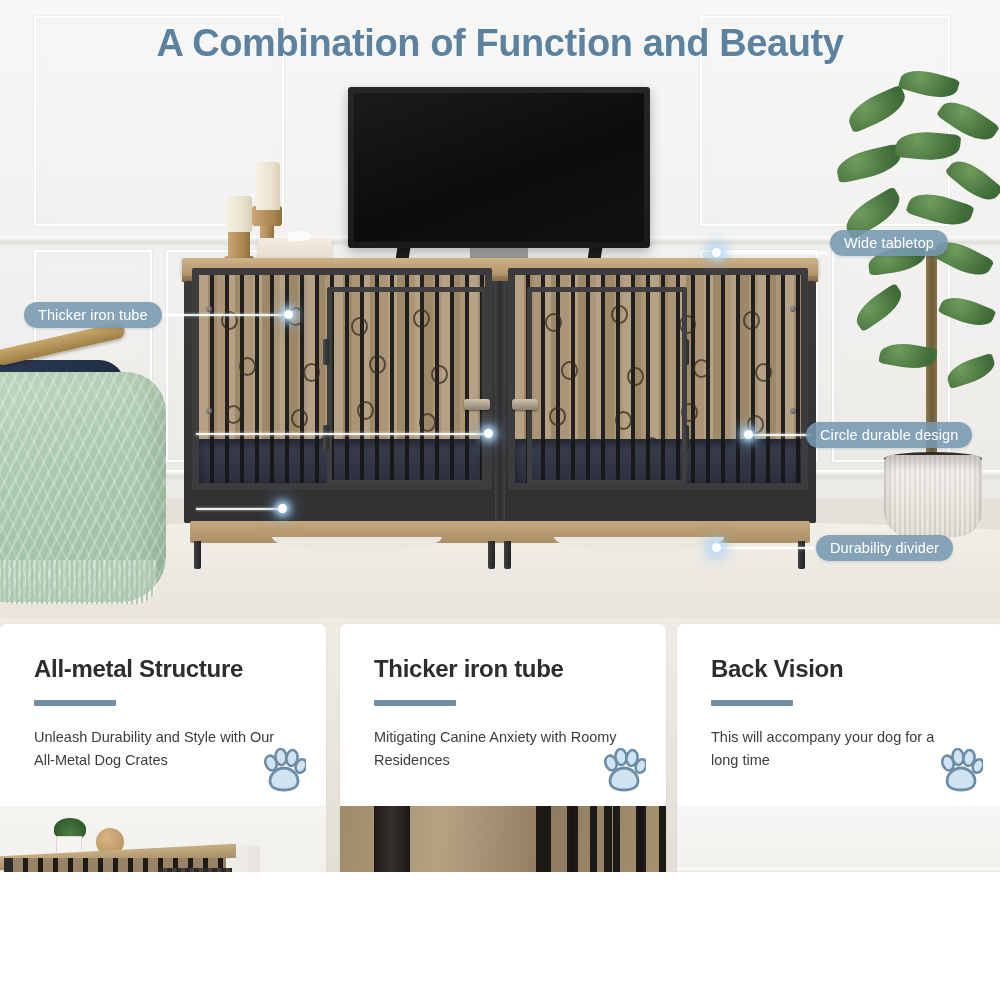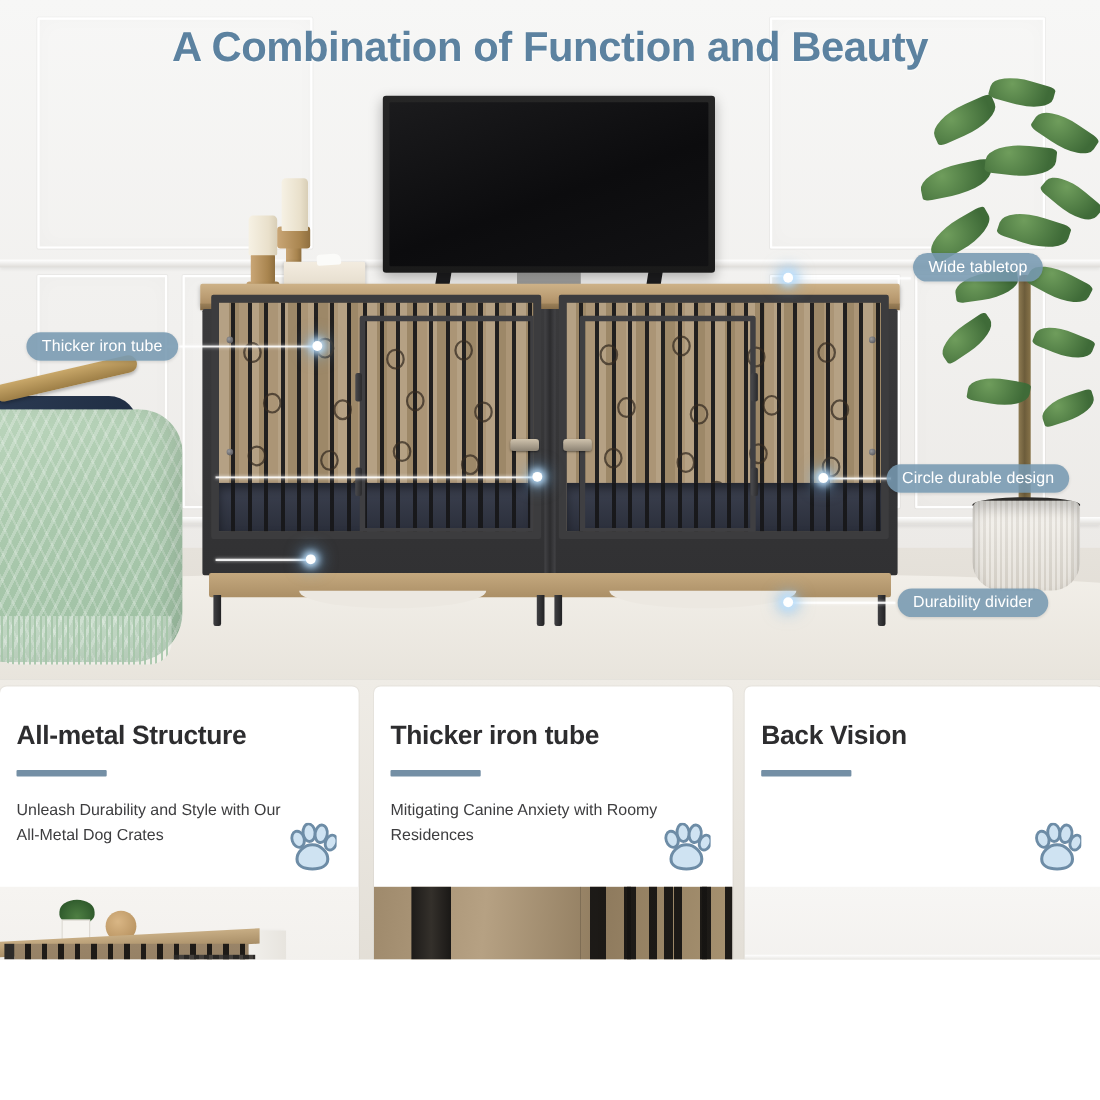--- a/index.html
+++ b/index.html
@@ -308,21 +308,21 @@
     width: 326px; height: 376px;
     background: #ffffff;
     border-radius: 6px;
     overflow: hidden;
     box-shadow: 0 0 0 1px rgba(0,0,0,.03);
   }
   .card:nth-of-type(1) { left: 3px; }
   .card:nth-of-type(2) { left: 340px; }
   .card:nth-of-type(3) { left: 677px; }
 
-  .card-head { position: relative; padding: 32px 26px 0 15px; height: 182px; }
+  .card-head { position: relative; padding: 32px 26px 0 34px; height: 182px; }
   .card-title {
     font-size: 24px; font-weight: bold; color: #2d2d2f;
     letter-spacing: -.3px; line-height: 1.1;
   }
   .card-rule {
     width: 82px; height: 6px; background: #748fa5;
     margin: 18px 0 20px 0; border-radius: 1px;
   }
   .card-desc {
     font-size: 14.5px; color: #3d3d3f; line-height: 1.55;
@@ -595,20 +595,21 @@
         <div class="p1"></div>
         <div class="p1-lbar"></div>
         <div class="p1-bars"></div>
       </div>
     </div>
 
     <div class="card">
       <div class="card-head">
         <div class="card-title">Back Vision</div>
         <div class="card-rule"></div>
+        <div class="card-desc">This will accompany your dog for a long time</div>
         <svg class="paw" viewBox="0 0 44 46">
           <ellipse cx="9" cy="15" rx="5.5" ry="7.5" transform="rotate(-18 9 15)" fill="#cfe3f2" stroke="#6d8ca6" stroke-width="2.6"></ellipse>
           <ellipse cx="19" cy="9" rx="5.5" ry="8" transform="rotate(-6 19 9)" fill="#cfe3f2" stroke="#6d8ca6" stroke-width="2.6"></ellipse>
           <ellipse cx="30" cy="10" rx="5.5" ry="8" transform="rotate(9 30 10)" fill="#cfe3f2" stroke="#6d8ca6" stroke-width="2.6"></ellipse>
           <ellipse cx="39" cy="18" rx="5" ry="7" transform="rotate(22 39 18)" fill="#cfe3f2" stroke="#6d8ca6" stroke-width="2.6"></ellipse>
           <path d="M22 20c8 0 14 7 14 13 0 6-6 9-14 9s-14-3-14-9c0-6 6-13 14-13z" fill="#cfe3f2" stroke="#6d8ca6" stroke-width="2.8"></path>
         </svg>
       </div>
       <div class="card-photo">
         <div class="p2"></div>

